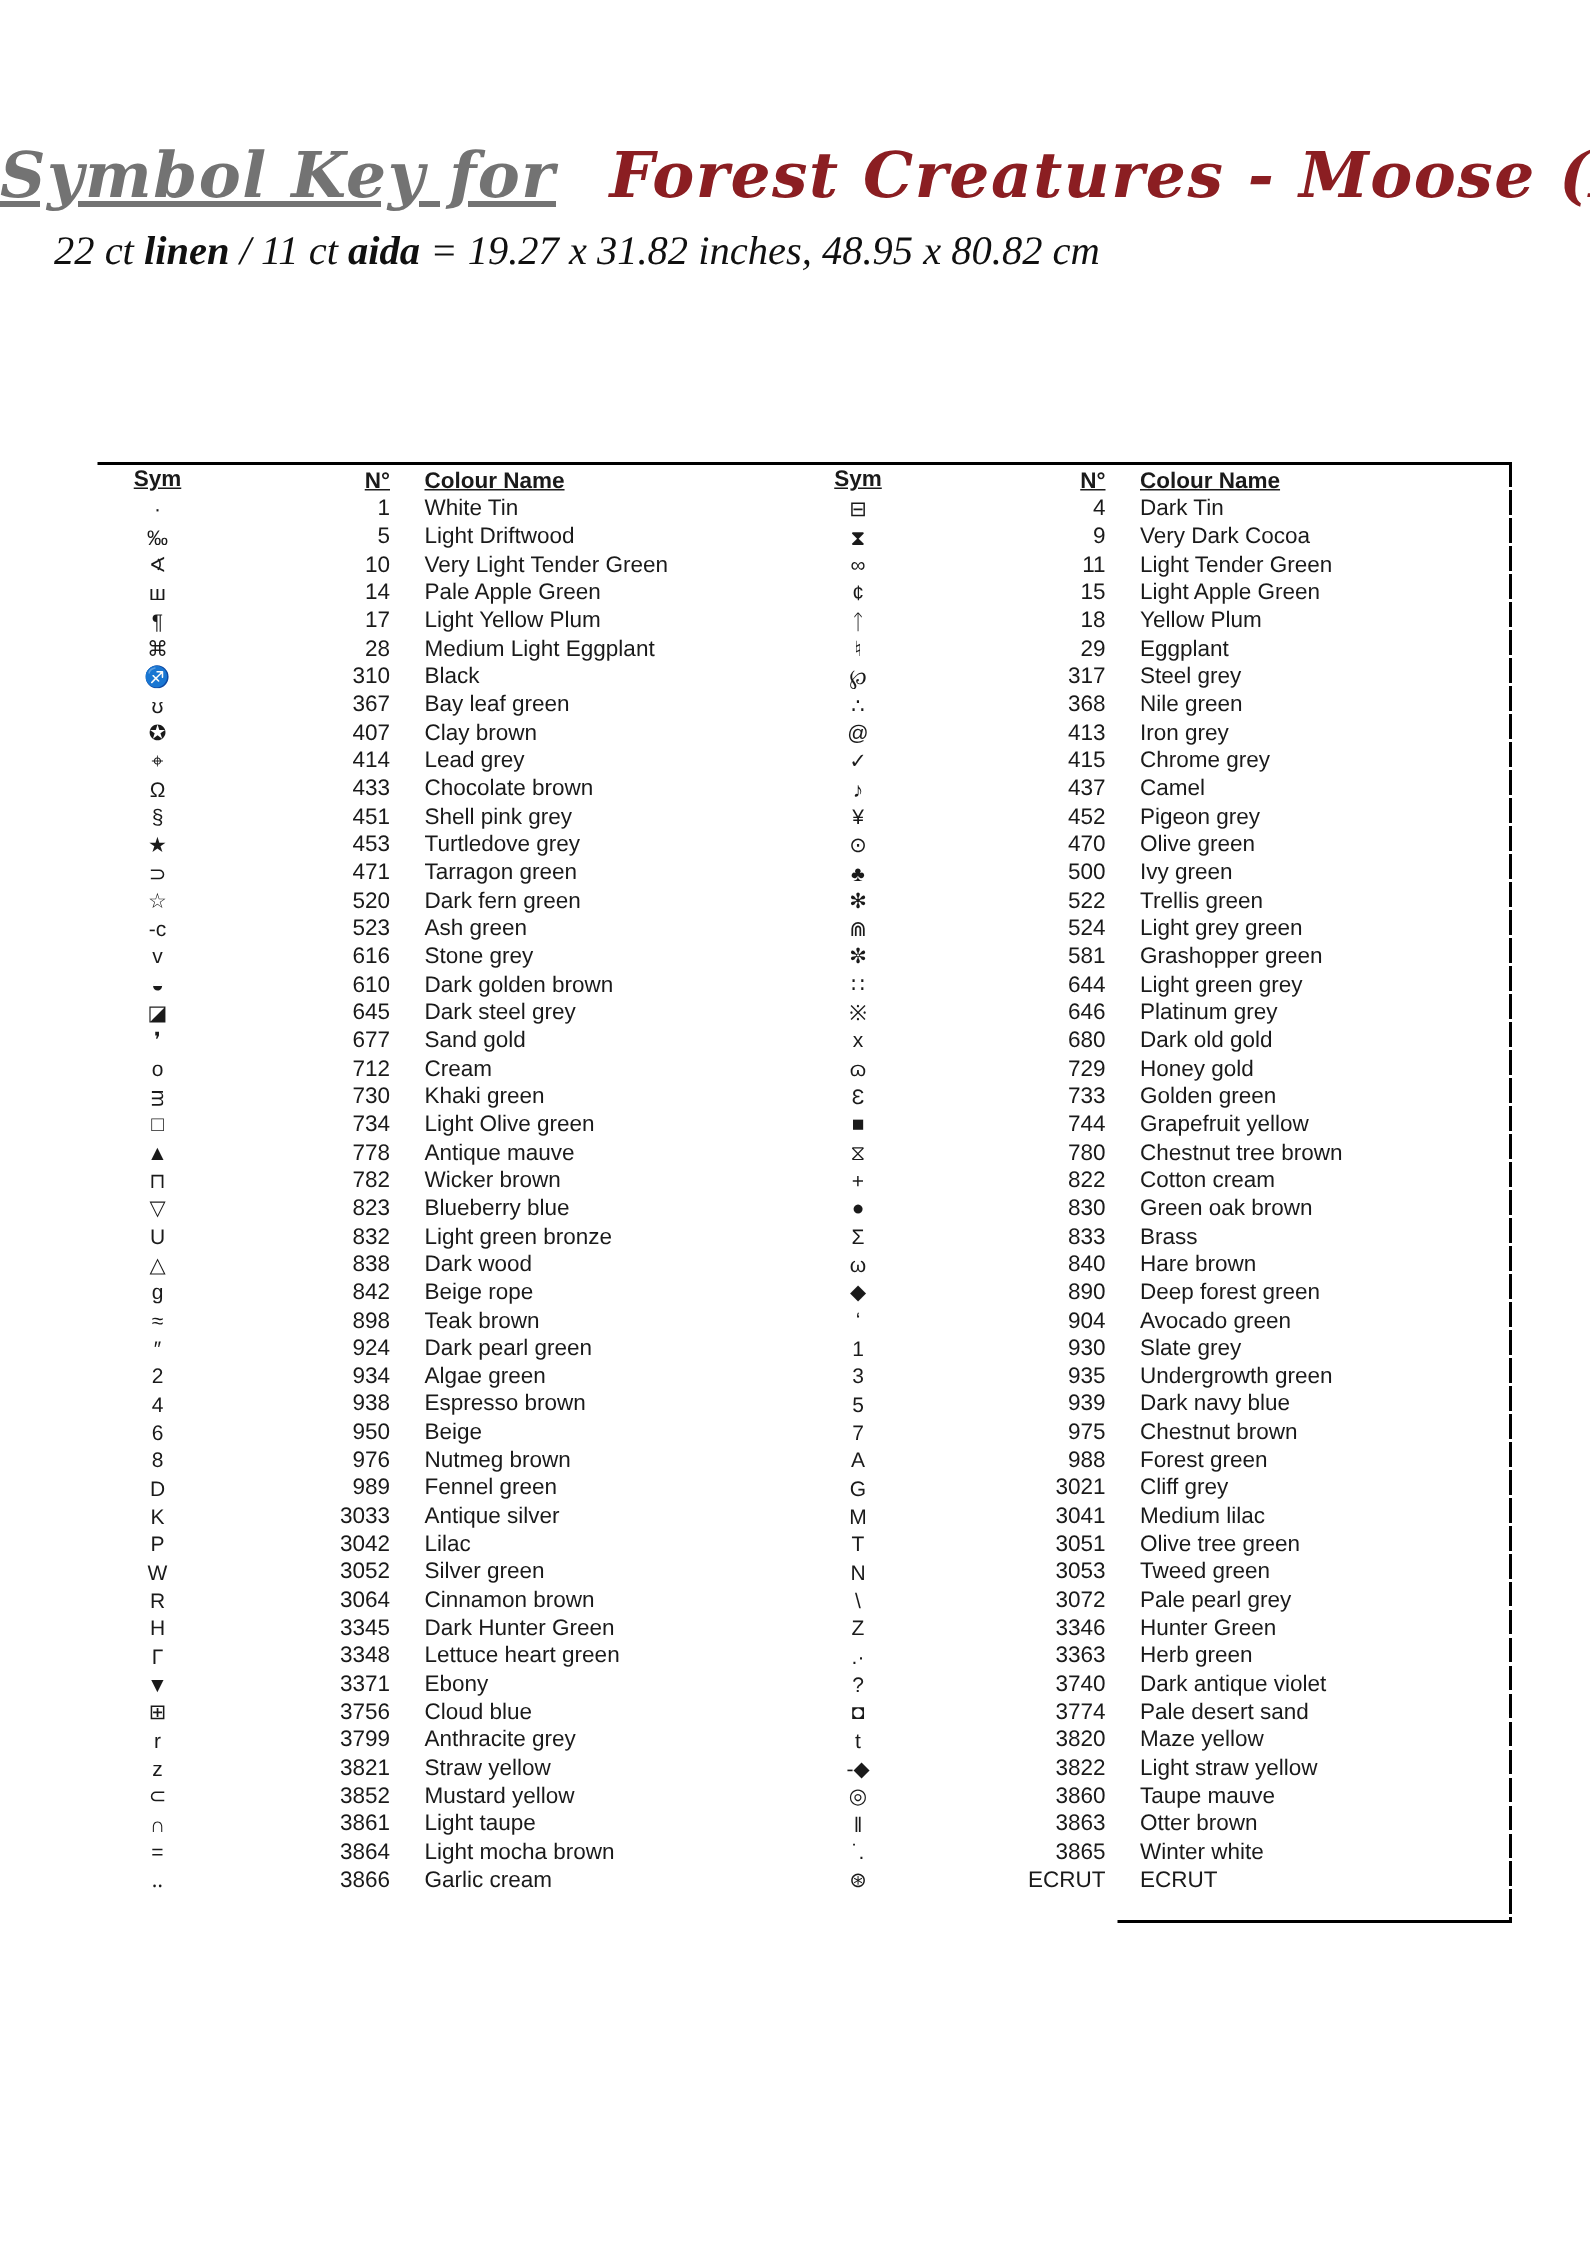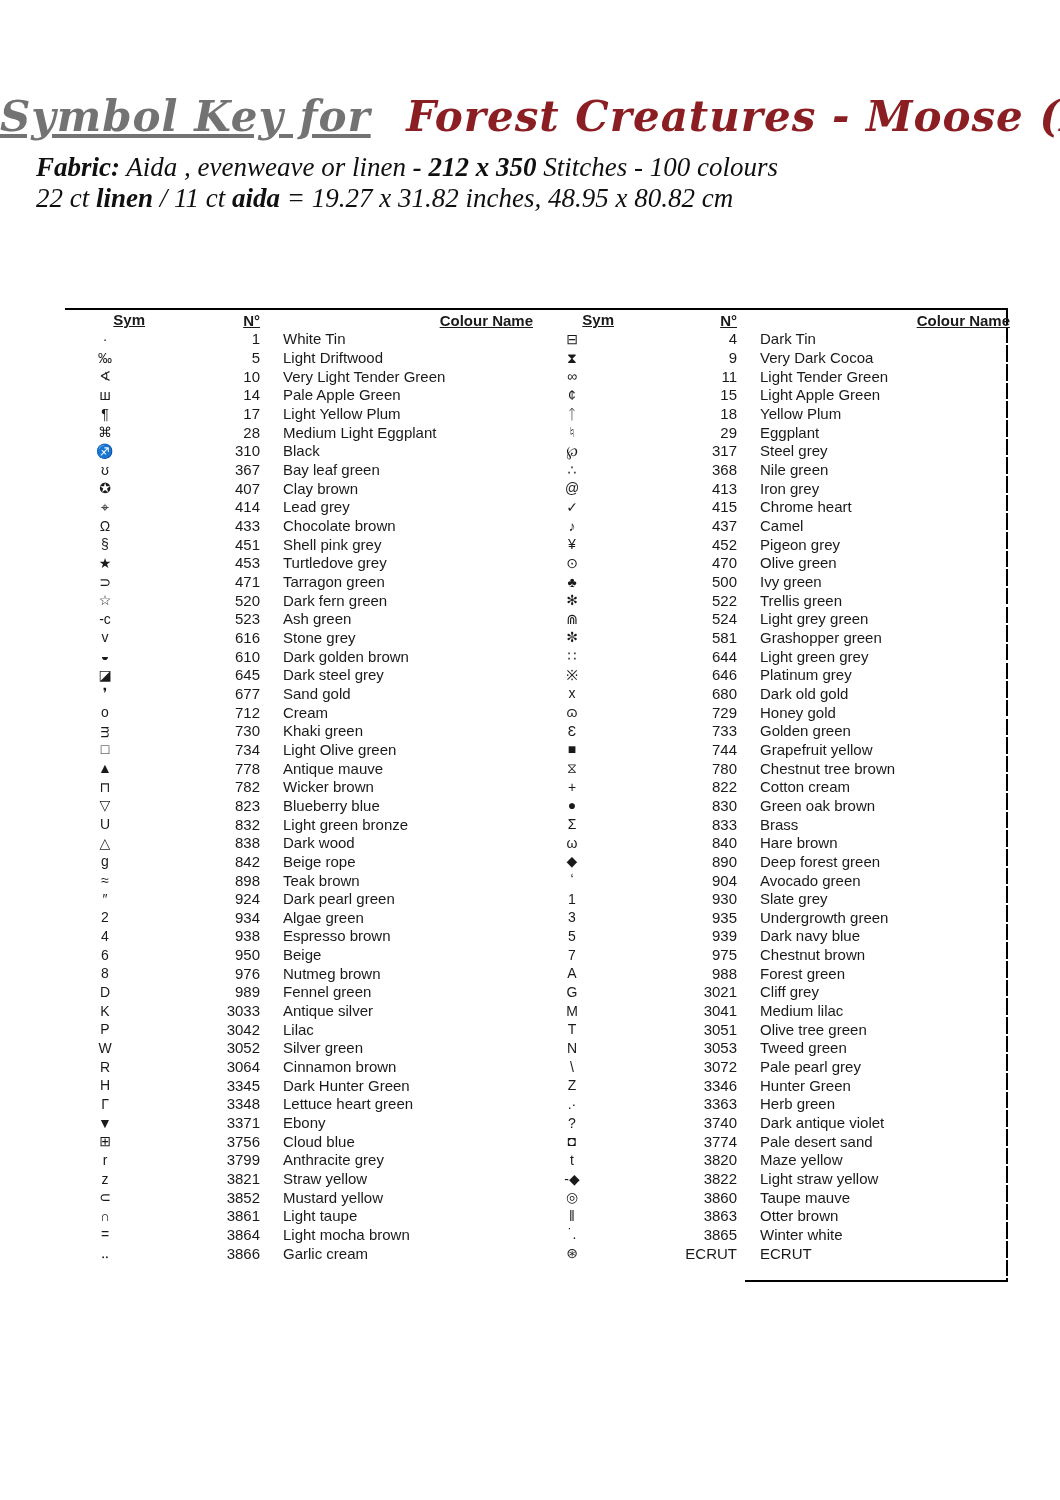--- a/index.html
+++ b/index.html
@@ -18,21 +18,21 @@
           font-family:"Liberation Serif",serif;font-style:italic;
           font-size:27px;line-height:30.8px;white-space:nowrap;color:#101010;}
   .fabric .b{font-weight:bold;}
 
   
   .keytable{position:absolute;top:311px;}
   .keytable.left{left:65px;}
   .keytable.right{left:530px;}
   .hrow,.trow{display:flex;align-items:center;height:18.66px;}
   .hrow{font-weight:bold;}
-  .hrow span{text-decoration:underline;text-align:right;}
+  .hrow span{text-decoration:underline;}
   .c-sym{width:80px;text-align:center;font-size:14px;line-height:14px;}
   .right .c-sym{width:84px;}
   .c-no{width:115px;text-align:right;font-size:15px;}
   .right .c-no{width:123px;}
   .c-name{width:250px;padding-left:23px;font-size:15px;white-space:nowrap;}
   .hrow .c-sym{font-size:15px;}
 
   
   .border-top{position:absolute;left:65px;top:308px;width:943px;height:2px;background:#000;}
   .border-right{position:absolute;left:1006px;top:308px;width:2px;height:974px;
@@ -43,21 +43,20 @@
 <body>
 
 <div class="page">
 
   <div class="title-line">
     <span class="title-prefix">Symbol Key for</span>
     <span class="title-name" style="color: rgb(139, 30, 34);">Forest Creatures - Moose (XSs)</span>
   </div>
 
   <div class="fabric">
-      <div><span class="b">Fabric:</span><span>  Aida , evenweave or  linen </span><span class="b">- 212 x 350</span><span> Stitches - 100 colours</span></div>
       <div><span>22 ct </span><span class="b">linen</span><span> / 11 ct </span><span class="b">aida</span><span> = 19.27 x 31.82 inches, 48.95 x 80.82 cm</span></div>
     </div>
 
   <div class="border-top"></div>
   <div class="border-right"></div>
   <div class="border-bottom"></div>
 
   <div class="keytable left">
     <div class="hrow">
       <span class="c-sym">Sym</span>
@@ -366,21 +365,21 @@
           <span class="c-name">Nile green</span>
         </div>
         <div class="trow">
           <span class="c-sym">@</span>
           <span class="c-no">413</span>
           <span class="c-name">Iron grey</span>
         </div>
         <div class="trow">
           <span class="c-sym">✓</span>
           <span class="c-no">415</span>
-          <span class="c-name">Chrome heart</span>
+          <span class="c-name">Chrome grey</span>
         </div>
         <div class="trow">
           <span class="c-sym">♪</span>
           <span class="c-no">437</span>
           <span class="c-name">Camel</span>
         </div>
         <div class="trow">
           <span class="c-sym">¥</span>
           <span class="c-no">452</span>
           <span class="c-name">Pigeon grey</span>

